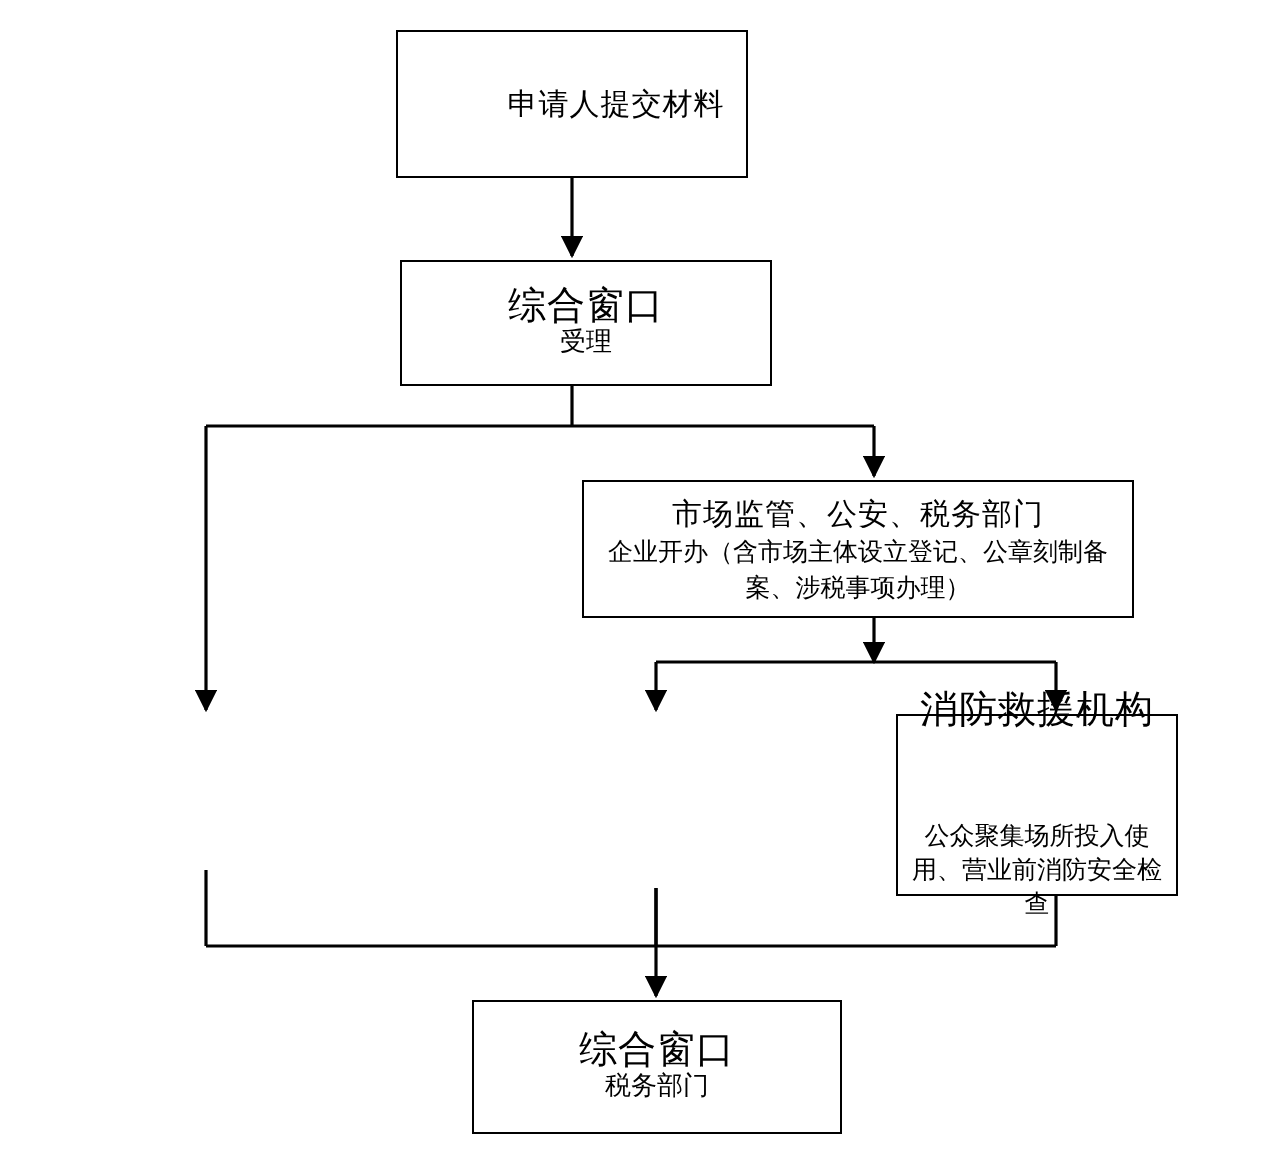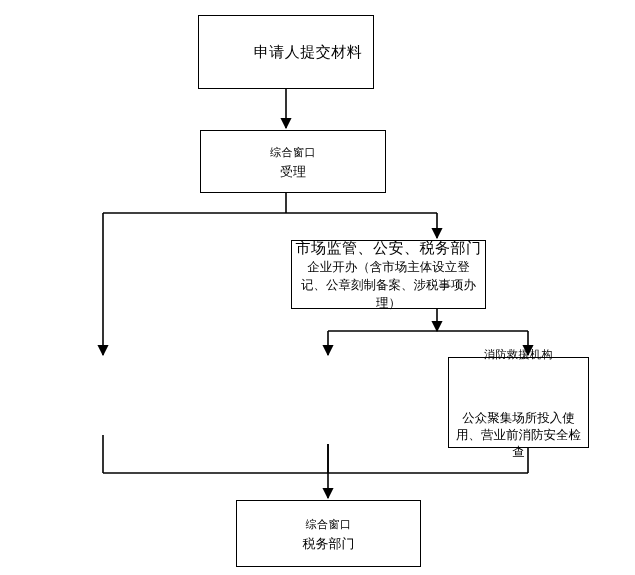--- a/index.html
+++ b/index.html
@@ -30,38 +30,38 @@
     border: 1px solid #000000;
     background: #ffffff;
     display: flex;
     flex-direction: column;
     align-items: center;
     justify-content: center;
     text-align: center;
     color: #000000;
   }
   .node-title {
-    font-size: 11px;
+    font-size: 19px;
     line-height: 20px;
     letter-spacing: 0.5px;
     white-space: nowrap;
   }
   .node-body {
     font-size: 12.5px;
     line-height: 17px;
     padding: 0 4px;
   }
   .node.single .node-title {
     font-size: 15px;
     padding-left: 44px;
   }
   
   #node-submit      { left: 198px; top: 15px;  width: 176px; height: 74px; }
   #node-accept      { left: 200px; top: 130px; width: 186px; height: 63px; }
-  #node-market      { left: 291px; top: 240px; width: 195px; height: 69px; }
+  #node-market      { left: 291px; top: 240px; width: 276px; height: 69px; }
   #node-housing     { left: 22px;  top: 357px; width: 142px; height: 78px; }
   #node-urban       { left: 243px; top: 357px; width: 141px; height: 87px; }
   #node-fire        { left: 448px; top: 357px; width: 141px; height: 91px; gap: 44px; }
   #node-deliver     { left: 236px; top: 500px; width: 185px; height: 67px; }
 
   #node-market .node-title { font-size: 15px; }
   #node-market .node-body  { font-size: 12.5px; line-height: 18px; text-align: center; }
   #node-housing .node-body,
   #node-urban .node-body,
   #node-fire .node-body { font-size: 12.5px; line-height: 17px; }

